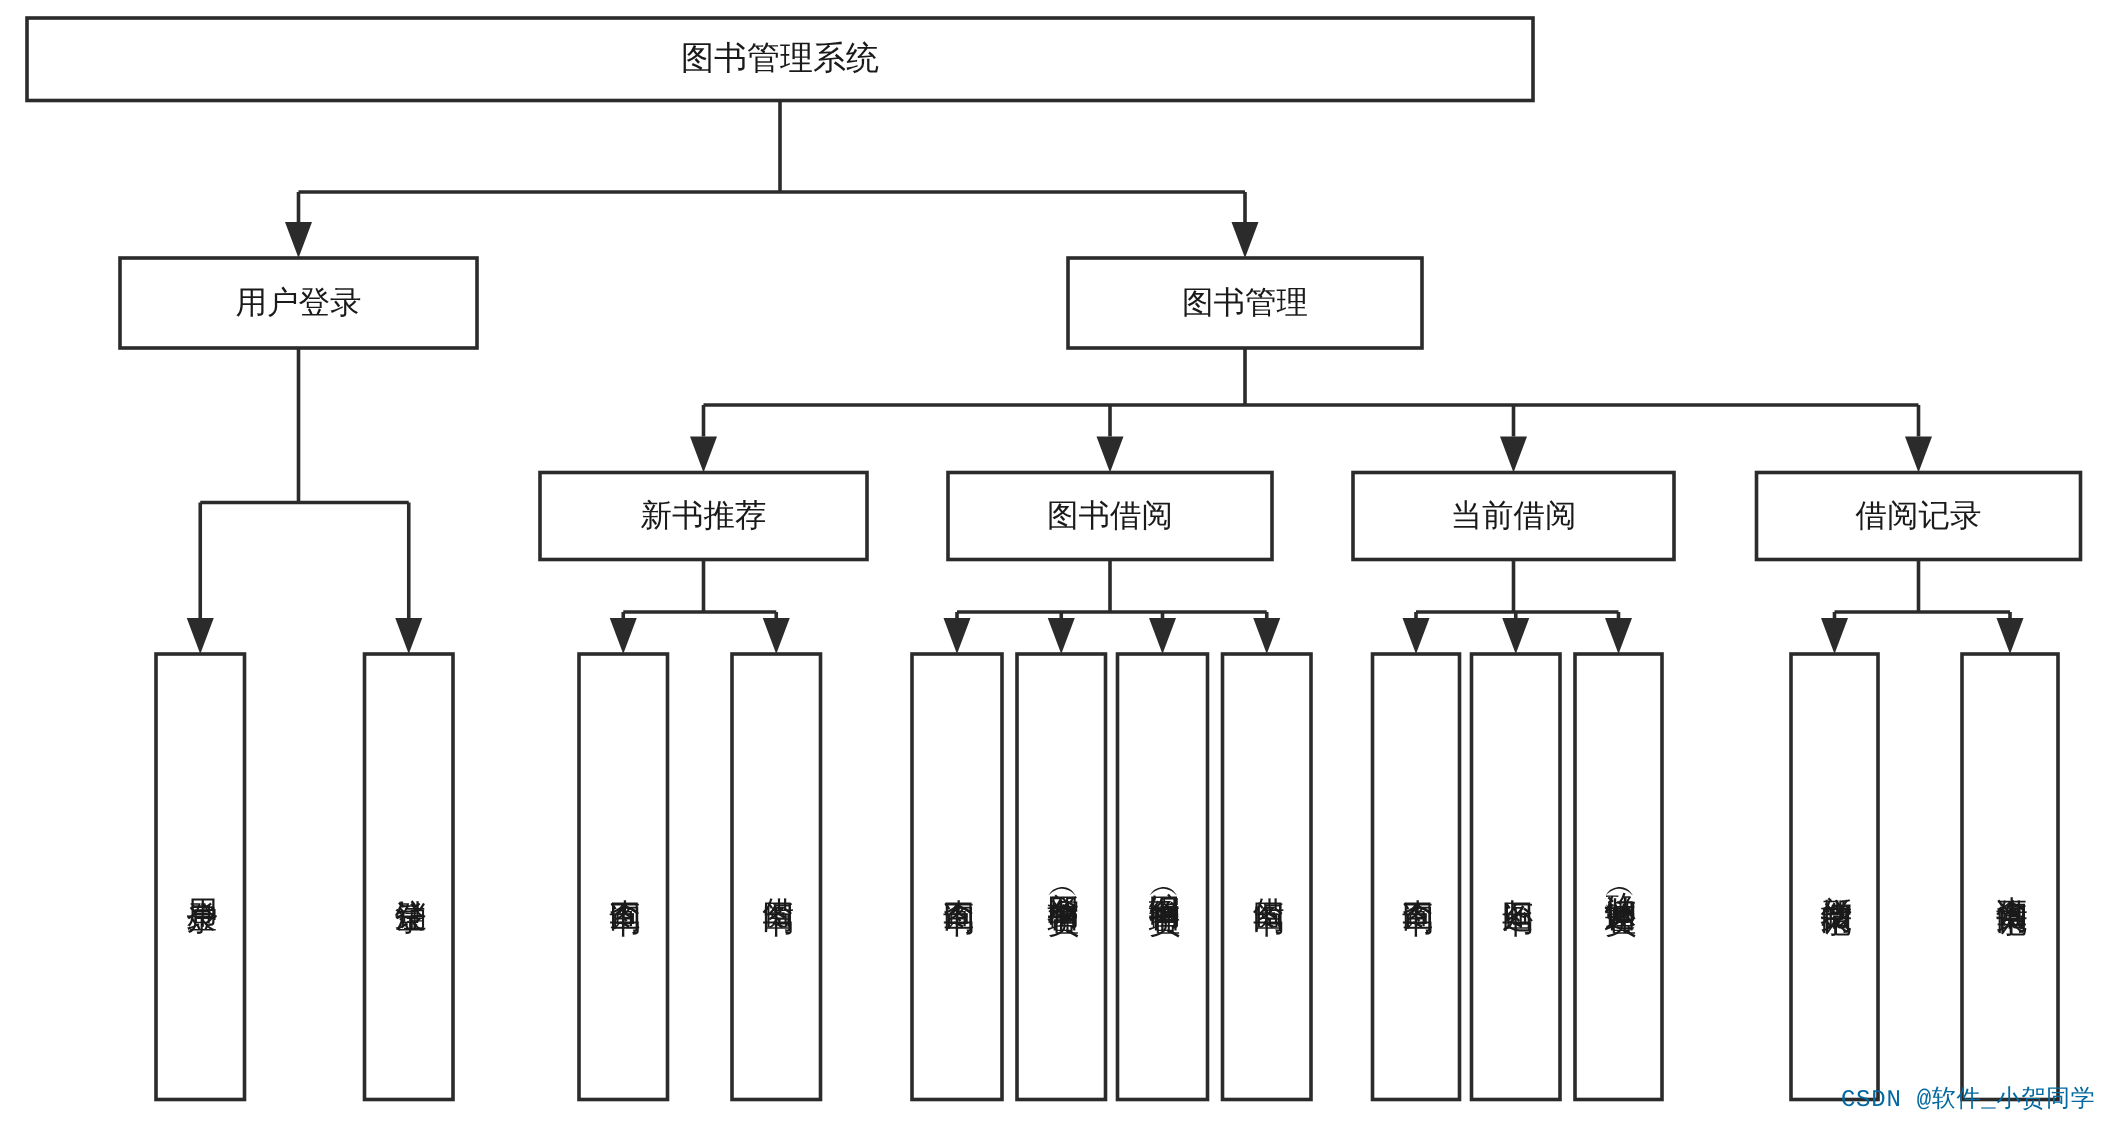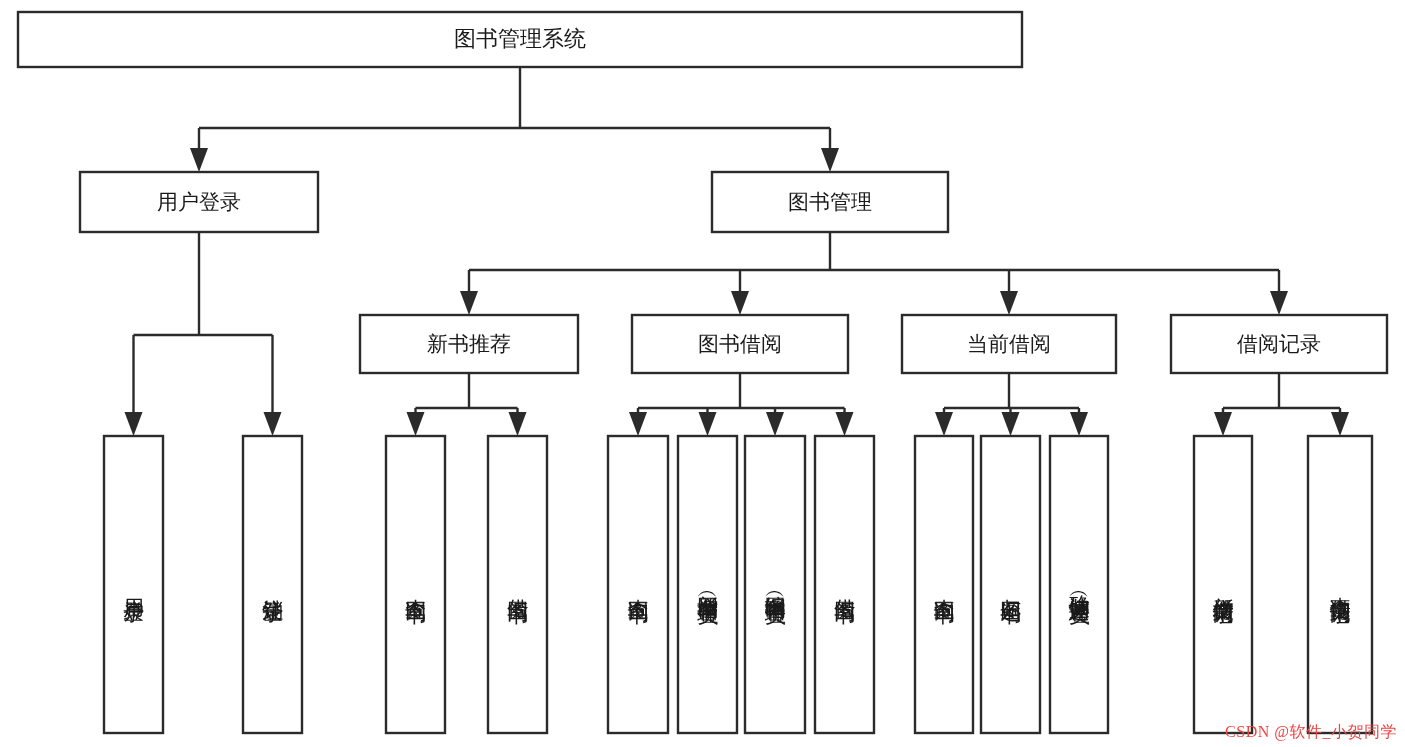--- a/index.html
+++ b/index.html
@@ -72,23 +72,23 @@
     font-size: 21px;
     line-height: 1.08;
     letter-spacing: 1.5px;
     color: #1a1a1a;
     white-space: nowrap;
   }
   .watermark {
     position: absolute;
     right: 8px;
     bottom: 4px;
-    font-family: Liberation Serif, serif;
+    font-family: Liberation Mono, monospace;
     font-size: 16px;
-    color: #ef4444;
+    color: #0369a1;
     letter-spacing: 0.5px;
     white-space: nowrap;
   }
 </style>
 </head>
 <body>
 
 <div id="diagram-root">
   <svg class="diagram-canvas" viewBox="0 0 1405 747">
     <g id="links-layer">

